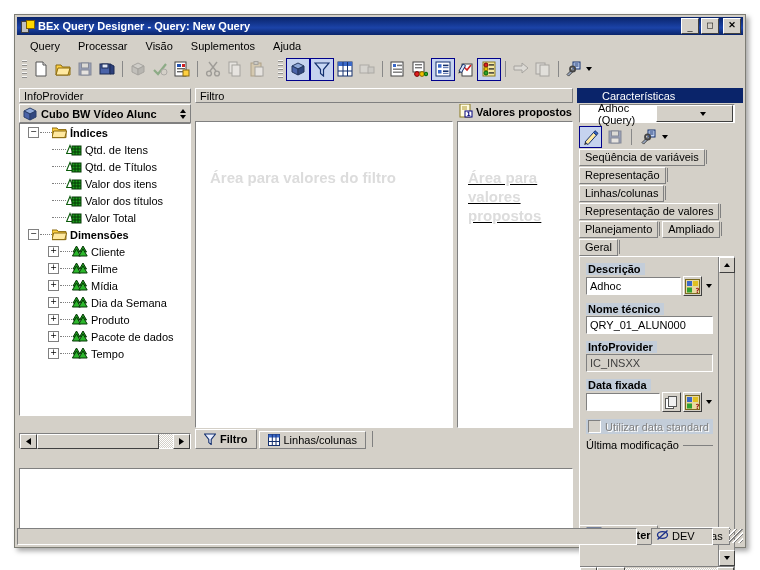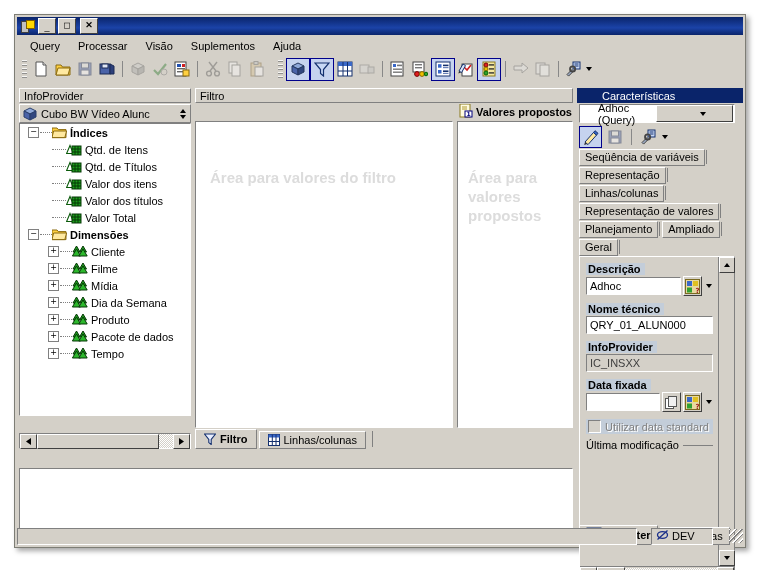--- a/index.html
+++ b/index.html
@@ -43,21 +43,21 @@
   .caption{height:15px;background:#d4d0c8;border:1px solid;
            border-color:#fff #808080 #808080 #fff;font-size:11px;
            padding:1px 0 0 4px;box-sizing:border-box;}
   .caption.blue{background:#0a246a;color:#fff;border-color:#0a246a;padding-left:24px;}
 
   
   .left{position:absolute;left:4px;top:73px;width:172px;height:361px;}
   .cube-hdr{position:absolute;left:0;top:16px;width:100%;height:19px;
             border:1px solid;border-color:#fff #808080 #808080 #fff;background:#d4d0c8;
             box-sizing:border-box;display:flex;align-items:center;padding:0 2px;overflow:hidden;}
-  .cube-name{font-weight:normal;font-size:11px;white-space:nowrap;overflow:hidden;flex:1;}
+  .cube-name{font-weight:bold;font-size:11px;white-space:nowrap;overflow:hidden;flex:1;}
   .updown{display:flex;flex-direction:column;align-items:center;justify-content:center;width:11px;flex:none;}
   .tree{position:absolute;left:0;top:35px;width:100%;height:293px;
         border:1px solid;border-color:#808080 #fff #fff #808080;background:#fff;
         box-sizing:border-box;overflow:hidden;}
   .node{display:flex;align-items:center;height:17px;padding-left:4px;white-space:nowrap;}
   .node .lbl{font-size:11px;}
   .node.bold .lbl{font-weight:bold;}
   .exp{width:9px;height:9px;border:1px solid #808080;background:#fff;
        font-size:8px;line-height:7px;text-align:center;color:#000;margin-right:1px;flex:none;
        font-family:"DejaVu Sans",sans-serif;}
@@ -162,20 +162,21 @@
 </head>
 <body>
 
 <div class="app">
 
   <div class="titlebar">
     <div class="title-ico">
         <i class="m"></i>
         <i class="y"></i>
       </div>
+    <div class="title-txt">BEx Query Designer - Query: New Query</div>
     <div class="wbtns">
       <div class="wbtn" style="line-height:16px;">_</div>
       <div class="wbtn">◻</div>
       <div class="wbtn close">✕</div>
     </div>
   </div>
 
   <div class="menubar" id="menubar">
       <div class="menu-item">Query</div>
       <div class="menu-item">Processar</div>
@@ -664,21 +665,21 @@
             <svg width="14" height="14" viewBox="0 0 14 14">
                 <rect x="1" y="0" width="10" height="13" fill="#fffbe0" stroke="#8a7a20"></rect>
                 <line x1="3" y1="3" x2="8" y2="3" stroke="#b09a30"></line>
                 <line x1="3" y1="5" x2="8" y2="5" stroke="#b09a30"></line>
                 <rect x="6" y="7" width="7" height="6" fill="#fff" stroke="#00007a"></rect>
                 <text x="9.5" y="12.3" font-size="6" text-anchor="middle" fill="#00007a" font-family="DejaVu Sans">1</text>
               </svg>
           </span>
           <span>Valores propostos</span>
         </div>
-        <div class="sub-body" style="padding-left:10px;padding-right:6px;">
+        <div class="sub-body" style="padding-left:10px;padding-right:6px;text-decoration:underline;">
           <div class="ghost r">Área para valores propostos</div>
         </div>
       </div>
 
     </div>
 
     <div class="btabs" id="btabs">
         <div class="btab active">
           <span style="flex:none;display:flex;">
             <svg width="12" height="12" viewBox="0 0 12 12">

